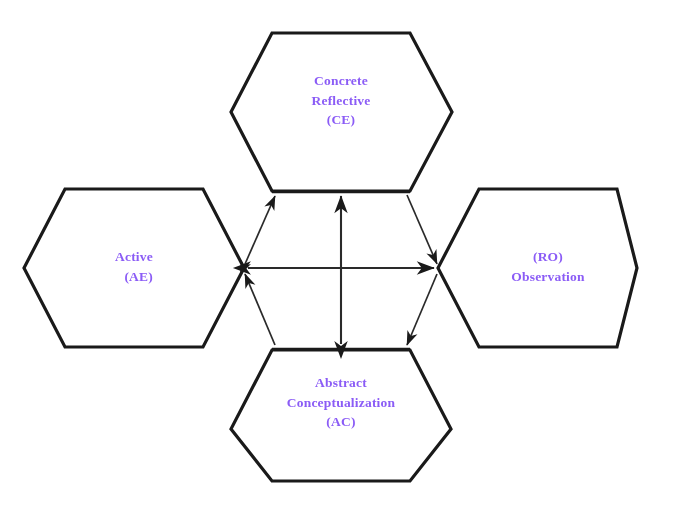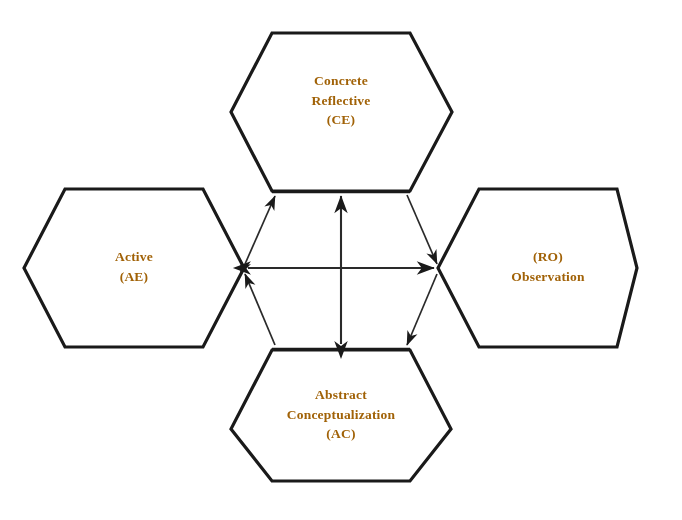--- a/index.html
+++ b/index.html
@@ -22,21 +22,21 @@
     width: 682px;
     height: 520px;
   }
   .node-label {
     position: absolute;
     text-align: center;
     font-family: "Liberation Serif", "DejaVu Serif", serif;
     font-weight: bold;
     font-size: 13.5px;
     line-height: 1.45;
-    color: #a16207;
+    color: #8b5cf6;
     letter-spacing: 0.2px;
     white-space: nowrap;
     transform: translate(-50%, -50%);
     pointer-events: none;
   }
   .node-label .ln { display: block; }
 </style>
 </head>
 <body>
 
@@ -79,29 +79,29 @@
       <line x1="437" y1="274" x2="407" y2="345" stroke-width="1.7" marker-end="url(#ah)"></line>
     </g>
   </svg>
 
   <div class="node-label" style="left:341px; top:100px;">
     <span class="ln">Concrete</span>
     <span class="ln">Reflective</span>
     <span class="ln">(CE)</span>
   </div>
 
-  <div class="node-label" style="left:134px; top:267px;">
+  <div class="node-label" style="left:134px; top:267px;text-align:right;">
     <span class="ln">Active</span>
     <span class="ln">(AE)</span>
   </div>
 
   <div class="node-label" style="left:548px; top:267px;">
     <span class="ln">(RO)</span>
     <span class="ln">Observation</span>
   </div>
 
-  <div class="node-label" style="left:341px; top:414px;">
+  <div class="node-label" style="left:341px; top:402px;">
     <span class="ln">Abstract</span>
     <span class="ln">Conceptualization</span>
     <span class="ln">(AC)</span>
   </div>
 
 </div>
 
 </body></html>

